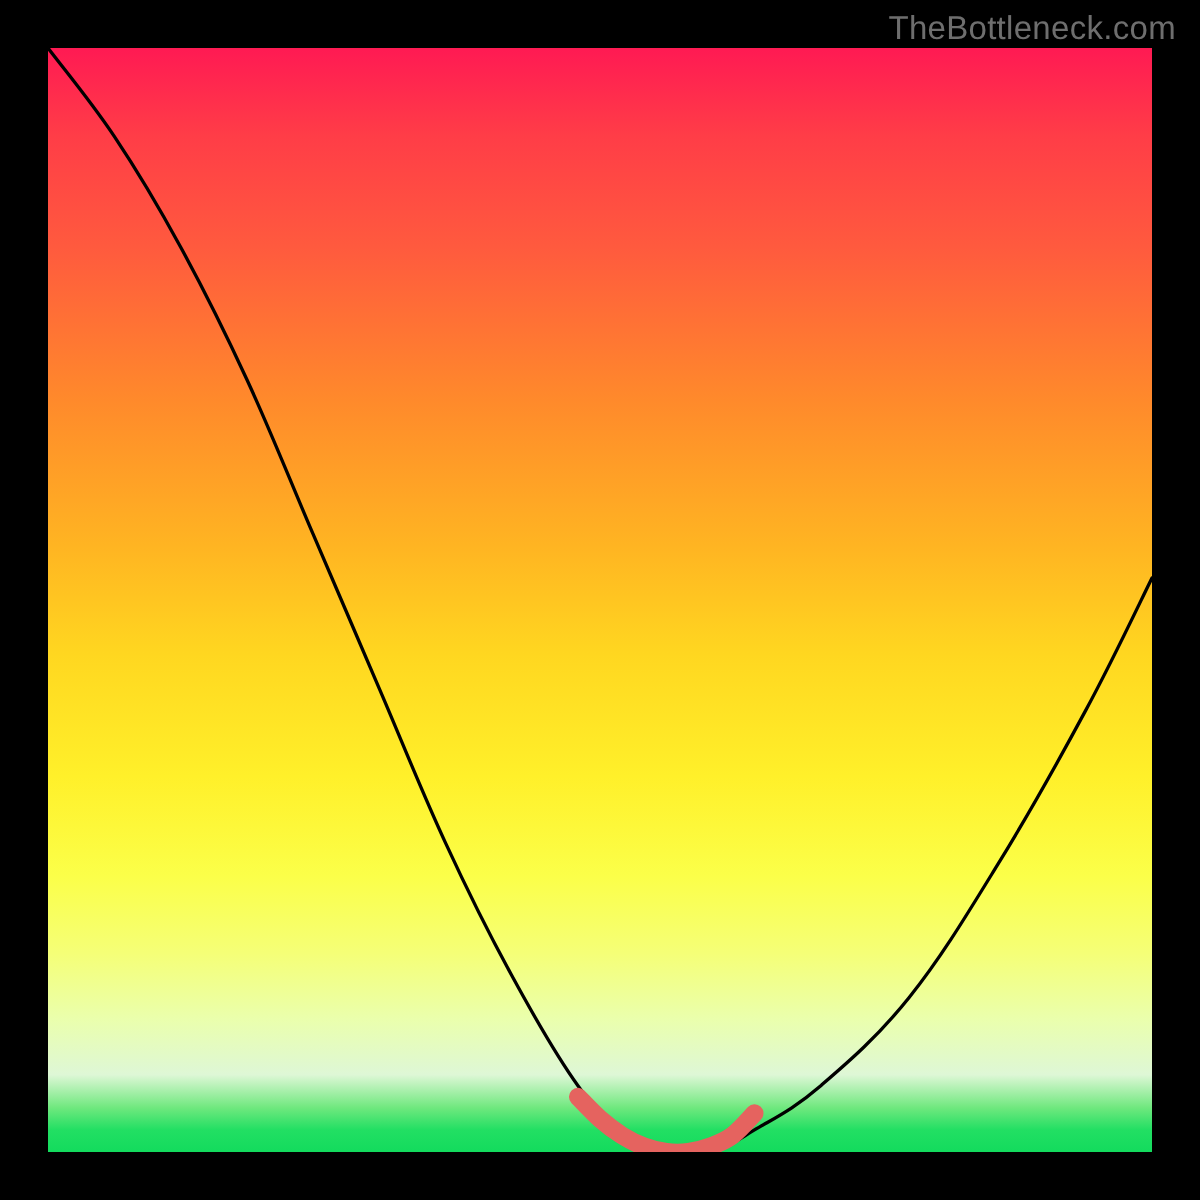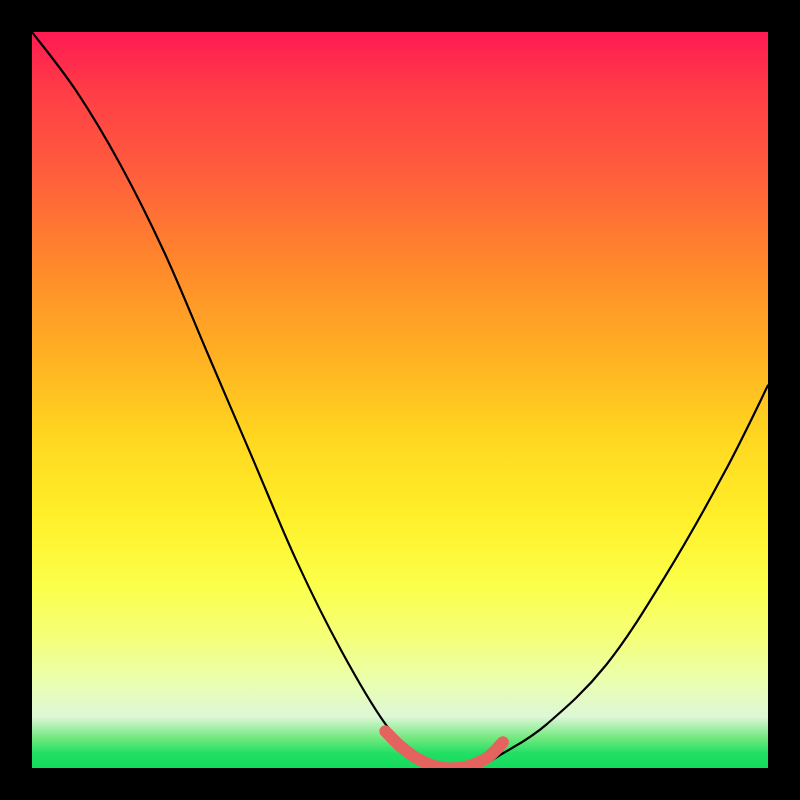--- a/index.html
+++ b/index.html
@@ -64,13 +64,14 @@
 
 <div class="frame">
   <div class="plot">
     <svg class="curve-svg" viewBox="0 0 736 736" preserveAspectRatio="none">
       <path fill="none" stroke-width="2.2" stroke-linecap="round" stroke-linejoin="round" d="M 0.0 0.0 C 7.9 10.6, 28.3 35.0, 44.2 58.9 C 60.1 82.7, 72.4 103.3, 88.3 132.5 C 104.2 161.6, 116.6 186.4, 132.5 220.8 C 148.4 255.2, 160.7 286.7, 176.6 323.8 C 192.5 360.9, 204.9 389.8, 220.8 426.9 C 236.7 464.0, 249.1 495.5, 265.0 529.9 C 280.9 564.4, 293.2 589.1, 309.1 618.2 C 325.0 647.4, 340.0 673.3, 353.3 691.8 C 366.5 710.4, 372.1 713.3, 382.7 721.3 C 393.3 729.2, 401.6 733.4, 412.2 736.0 C 422.8 738.6, 431.0 738.6, 441.6 736.0 C 452.2 733.4, 457.8 729.2, 471.0 721.3 C 484.3 713.3, 496.7 707.7, 515.2 691.8 C 533.7 675.9, 552.9 659.5, 574.1 633.0 C 595.3 606.5, 611.8 579.1, 633.0 544.6 C 654.2 510.2, 673.3 476.0, 691.8 441.6 C 710.4 407.2, 728.1 369.2, 736.0 353.3" stroke="#000000"></path>
     </svg>
     <svg class="marker-svg" viewBox="0 0 736 736" preserveAspectRatio="none">
       <path fill="none" stroke-width="12" stroke-linecap="round" stroke-linejoin="round" d="M 353.3 699.2 C 355.9 701.8, 362.7 709.3, 368.0 713.9 C 373.3 718.6, 377.4 721.6, 382.7 725.0 C 388.0 728.3, 392.1 730.3, 397.4 732.3 C 402.7 734.3, 406.9 735.3, 412.2 736.0 C 417.5 736.7, 421.6 736.7, 426.9 736.0 C 432.2 735.3, 436.3 734.3, 441.6 732.3 C 446.9 730.3, 451.0 728.9, 456.3 725.0 C 461.6 721.0, 468.4 712.9, 471.0 710.2" stroke="#e5635f"></path>
     </svg>
   </div>
+  <div class="watermark">TheBottleneck.com</div>
 </div>
 
 </body></html>

